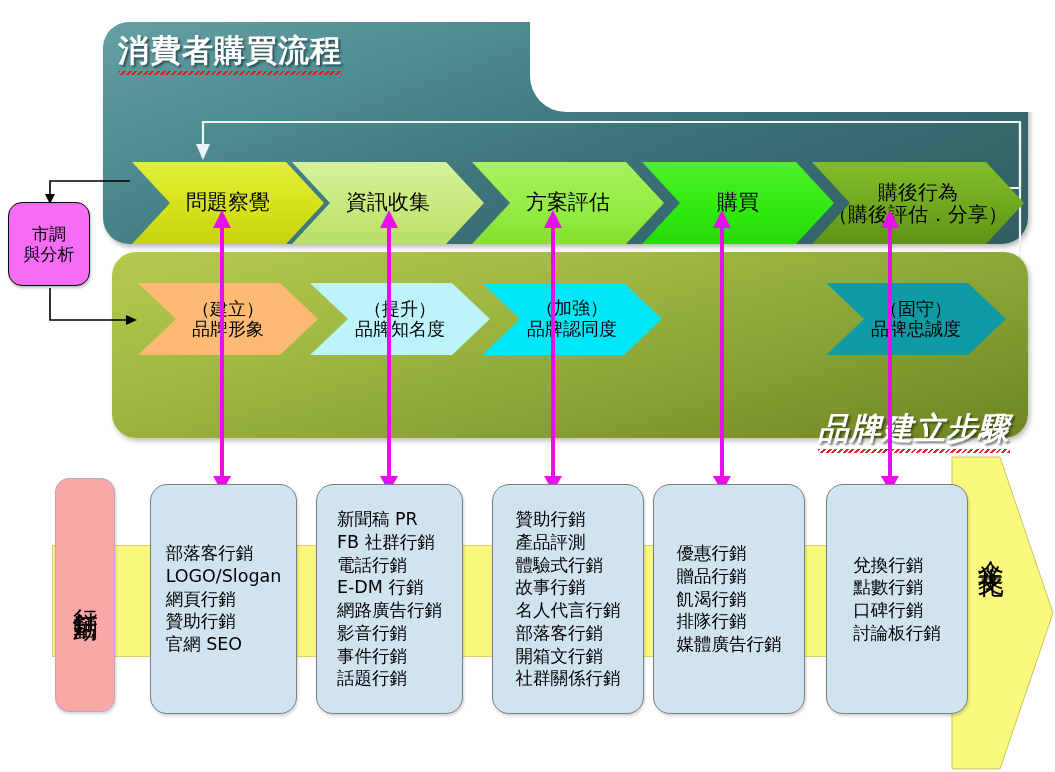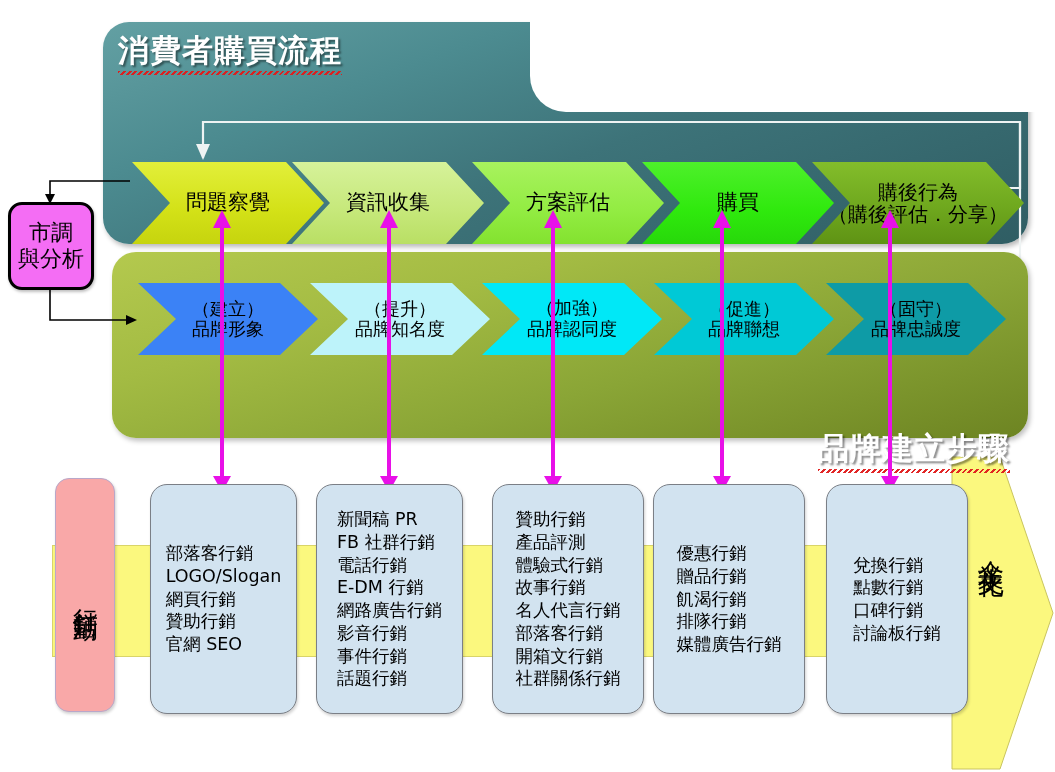--- a/index.html
+++ b/index.html
@@ -32,21 +32,21 @@
     text-shadow:2px 2px 2px rgba(0,0,0,.45);
     white-space:nowrap;
   }
   .panel-title::after{
     content:"";position:absolute;left:0;right:0;bottom:-3px;height:4px;
     background:
       repeating-linear-gradient(135deg,#e01b1b 0 2px,transparent 2px 4px);
     opacity:.95;
   }
   #title-top{left:118px;top:30px;}
-  #title-brand{left:818px;top:428px;}
+  #title-brand{left:818px;top:408px;font-style:italic;}
 
   
   .green-panel{
     left:112px;top:252px;width:916px;height:186px;
     background:linear-gradient(165deg,#b4c94e 0%,#a3bb43 30%,#8aa536 62%,#6d8422 100%);
     border-radius:24px;
     box-shadow:2px 3px 5px rgba(0,0,0,.25);
   }
 
   
@@ -66,24 +66,24 @@
 
   
   .mag{stroke:#e810e8;stroke-width:4;fill:none;}
   .magf{fill:#e810e8;}
 
   
   .pinkbox{
     left:8px;top:202px;width:80px;height:82px;
     background:#f濃;
     background:#f46df4;
-    border:3px solid #000000;
+    border:1px solid #000000;
     border-radius:14px;
     display:flex;align-items:center;justify-content:center;
-    text-align:center;font-size:22px;line-height:1.2;color:#000;
+    text-align:center;font-size:17px;line-height:1.2;color:#000;
     box-shadow:1px 2px 3px rgba(0,0,0,.25);
   }
 
   
   .yellow-band{
     left:52px;top:545px;width:955px;height:110px;
     background:#fbf87e;border:1px solid #d9d469;
   }
 
   
@@ -165,42 +165,36 @@
   </div>
 
   <div class="abs green-panel"></div>
 
   <svg class="abs" style="left:900px;top:382px;" width="134" height="62">
     <path d="M 0,0 L 134,0 L 134,-10 L 0,-10 Z" fill="#ffffff"></path>
   </svg>
 
   <div class="abs panel-title cjk" id="title-brand">品牌建立步驟</div>
 
-  <div class="abs chev brand-chev cjk" style="left:138px;width:180px;background:#3b82f6;">
+  <div class="abs chev brand-chev cjk" style="left:138px;width:180px;background:#fdba74;">
     <div>
       <span style="display: block;">（建立）</span>
       <span style="display: block;">品牌形象</span>
     </div>
   </div>
   <div class="abs chev brand-chev cjk" style="left:310px;width:180px;background:#bdf3fa;">
     <div>
       <span style="display: block;">（提升）</span>
       <span style="display: block;">品牌知名度</span>
     </div>
   </div>
   <div class="abs chev brand-chev cjk" style="left:482px;width:180px;background:#00e8f7;">
     <div>
       <span style="display: block; font-family: Liberation Mono, monospace;">（加強）</span>
       <span style="display: block;">品牌認同度</span>
-    </div>
-  </div>
-  <div class="abs chev brand-chev cjk" style="left:654px;width:180px;background:#00c9d6;">
-    <div>
-      <span style="display: block;">（促進）</span>
-      <span style="display: block;">品牌聯想</span>
     </div>
   </div>
   <div class="abs chev brand-chev cjk" style="left:826px;width:180px;background:#0e9ba6;">
     <div>
       <span style="display: block;">（固守）</span>
       <span style="display: block;">品牌忠誠度</span>
     </div>
   </div>
 
   <svg class="abs" style="left:0;top:0;pointer-events:none;" width="1055" height="772">

